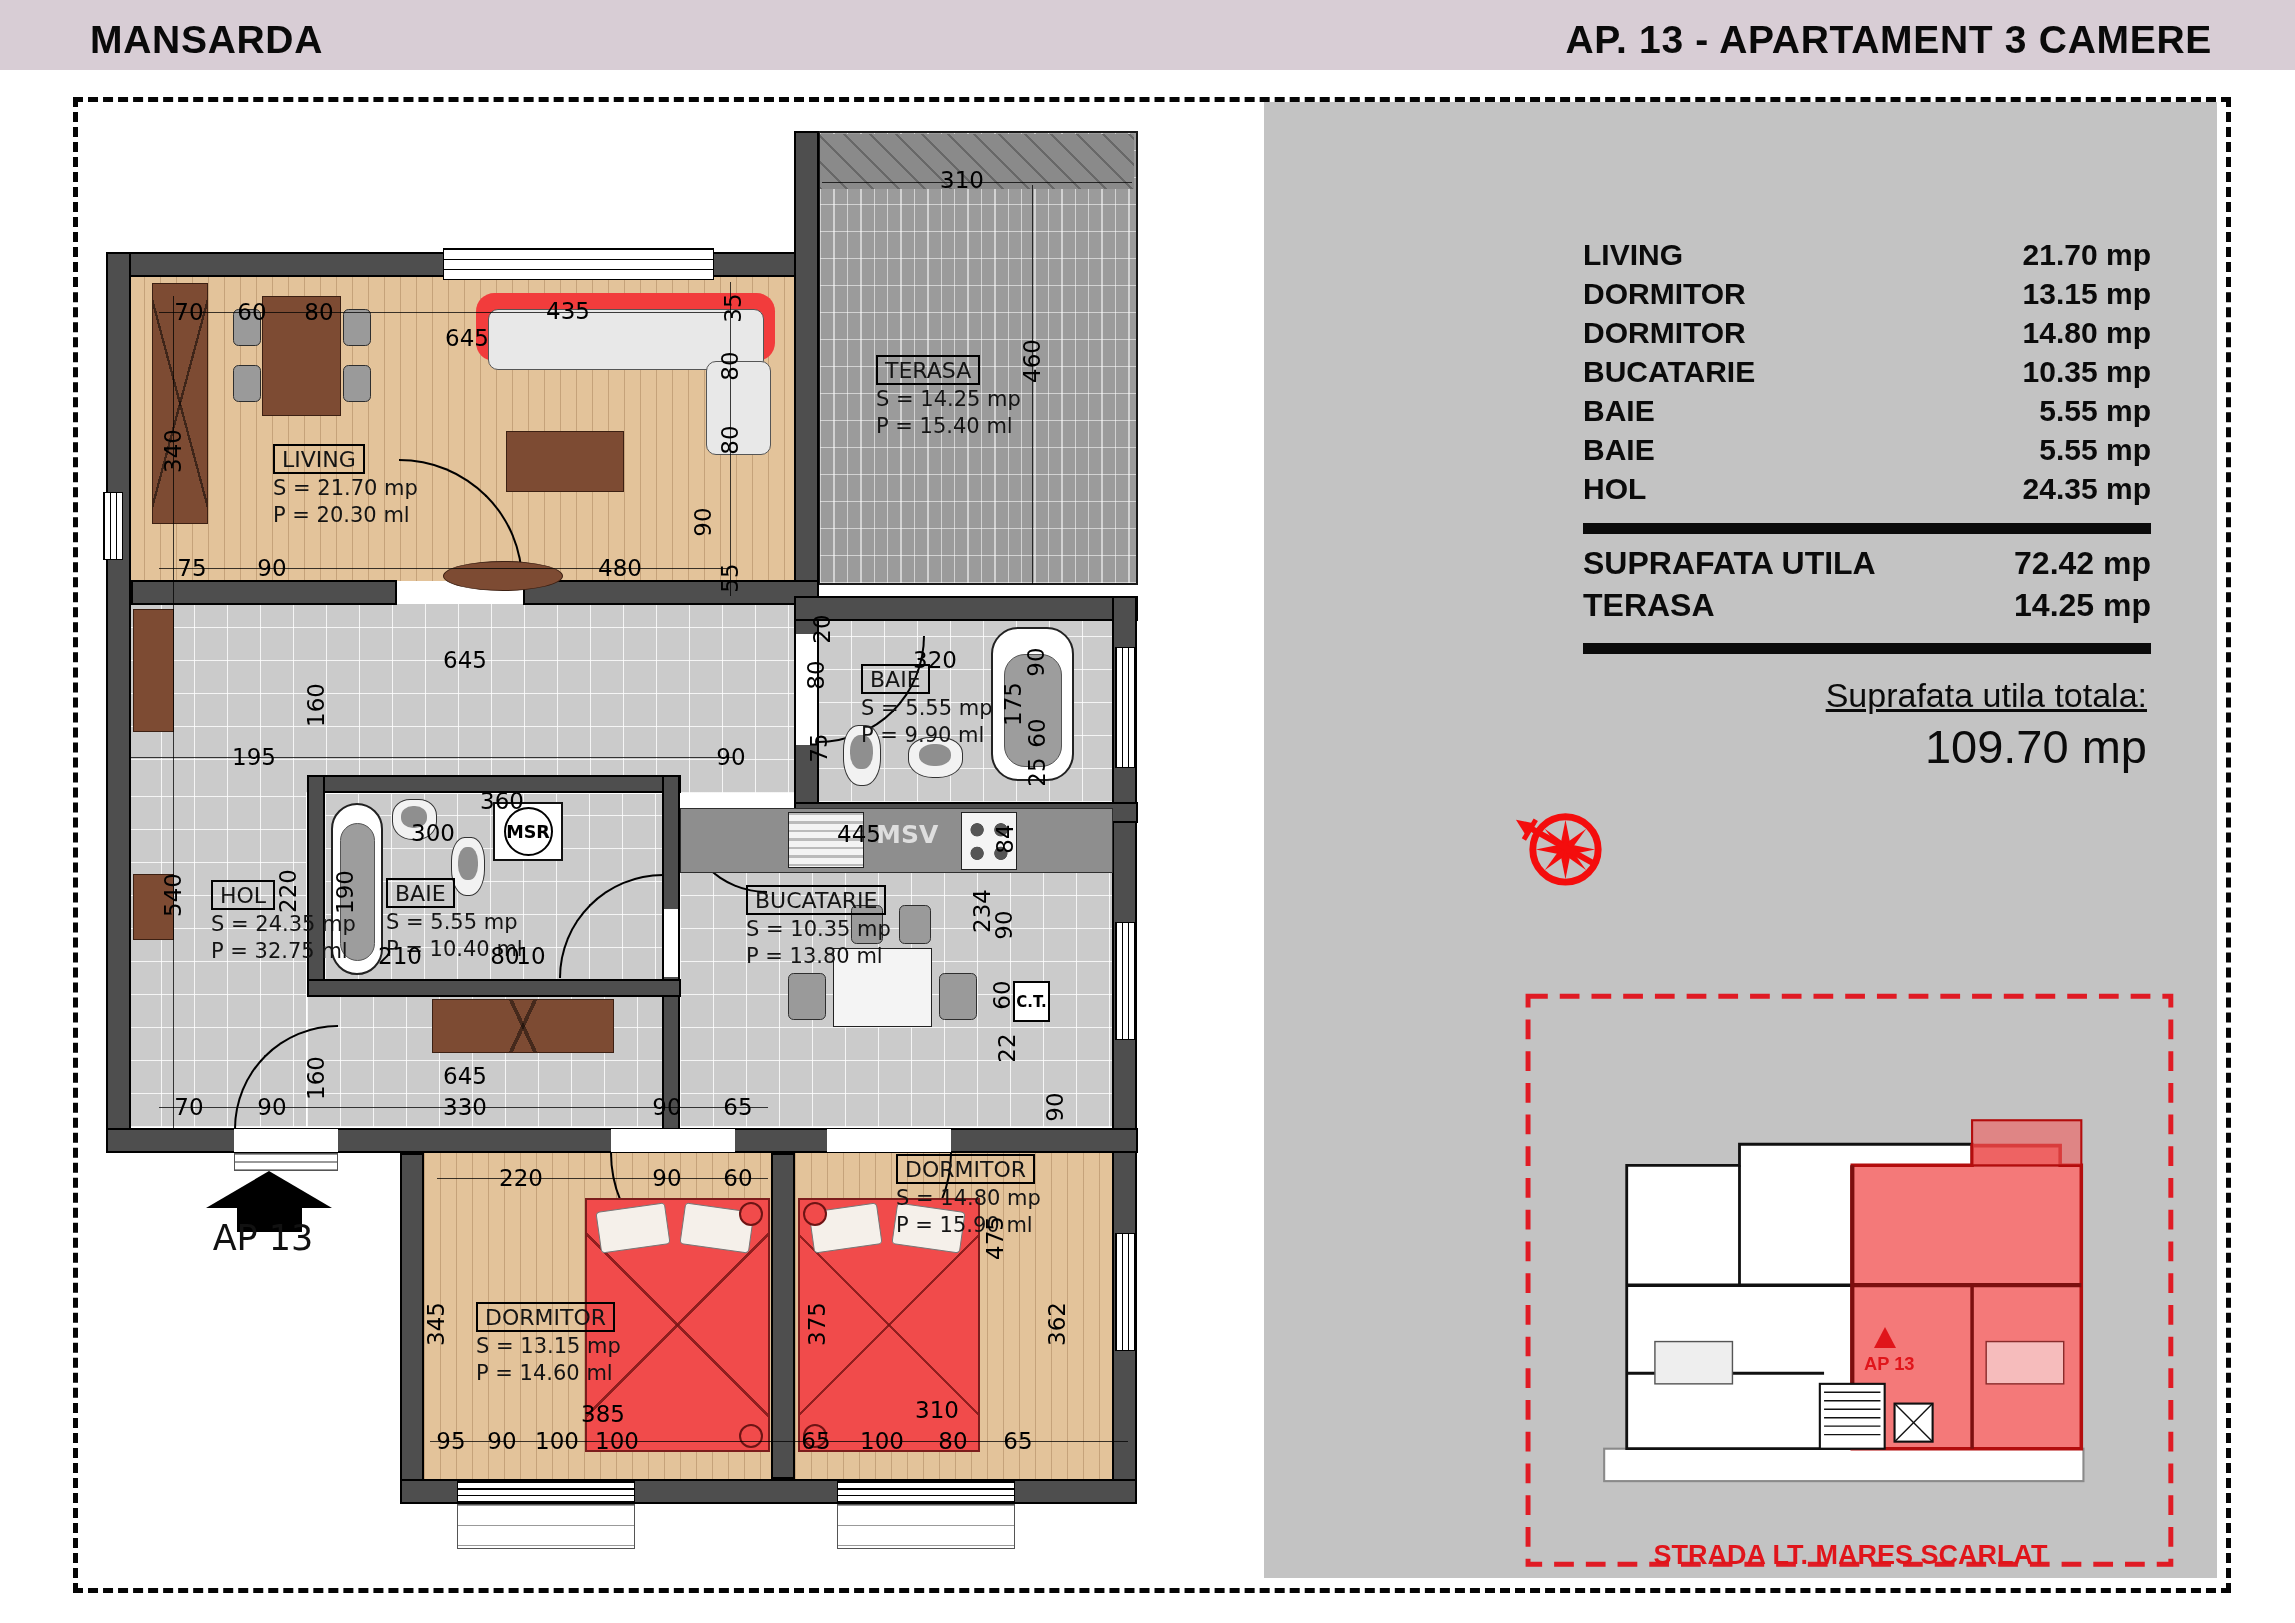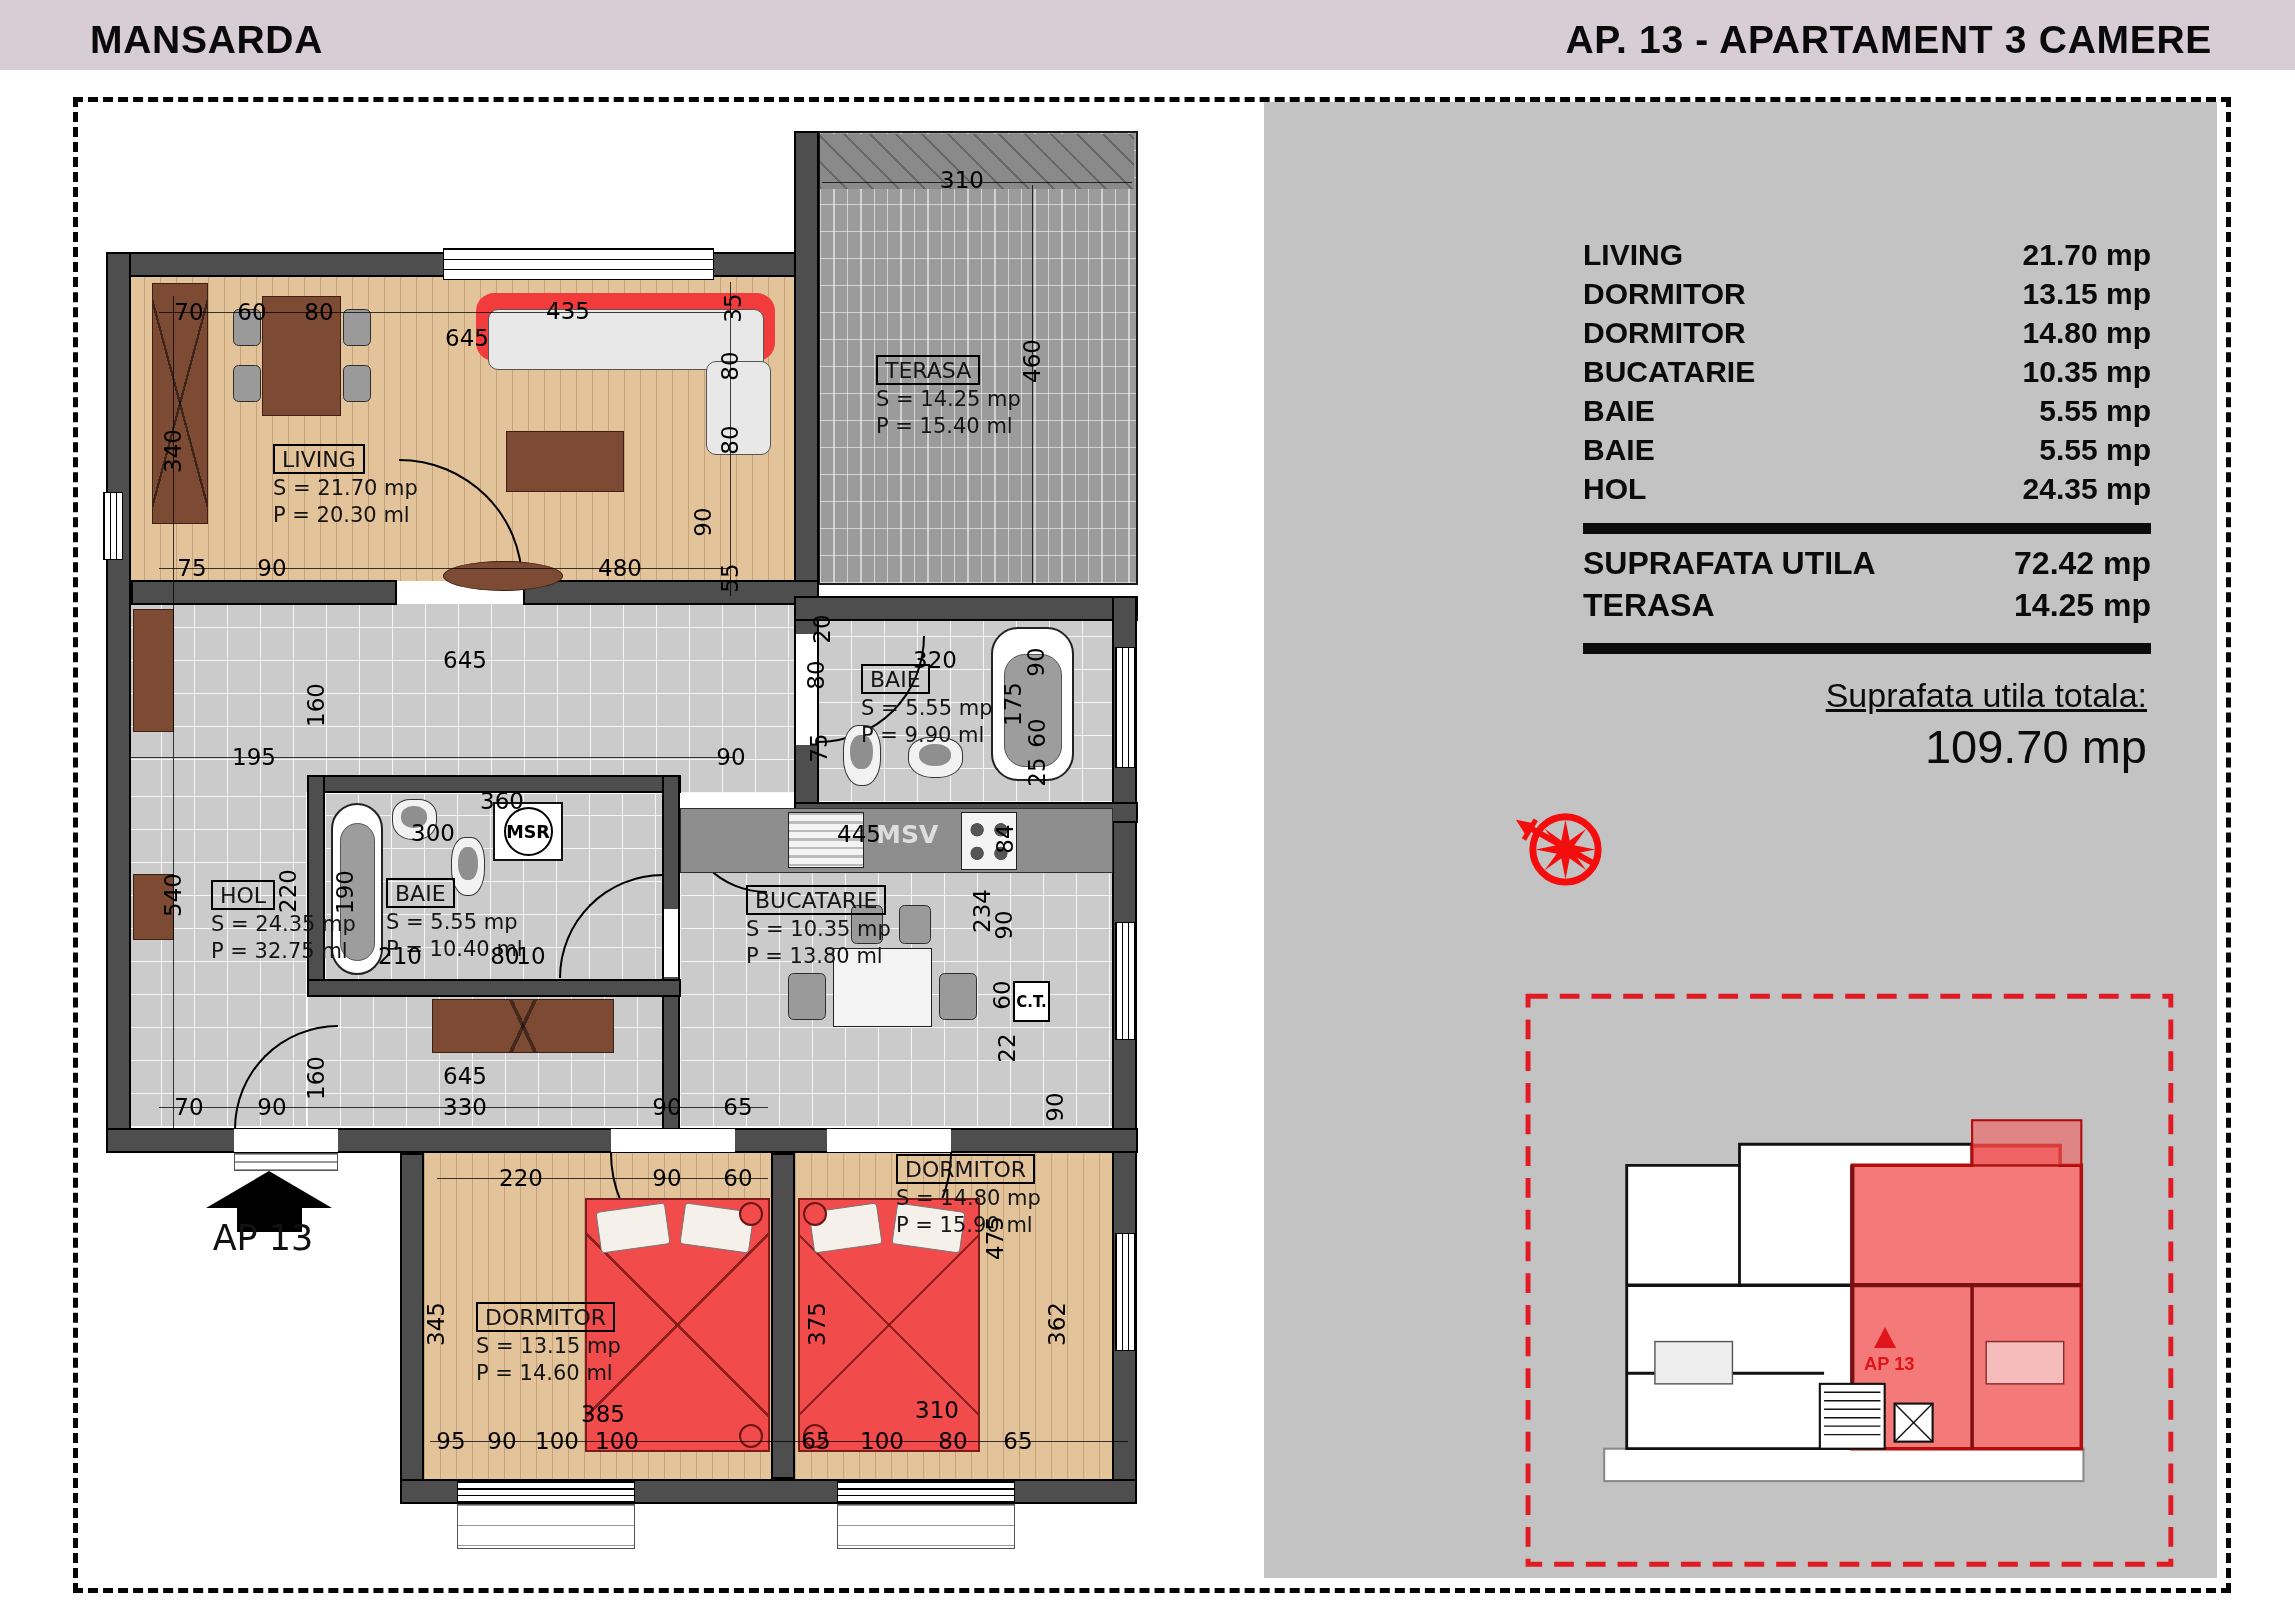--- a/index.html
+++ b/index.html
@@ -403,14 +403,15 @@
         <line x1="430" y1="632" x2="510" y2="632"></line>
     </g>
     <rect x="530" y="588" width="54" height="54" fill="#fff" stroke="#111" stroke-width="3"></rect>
     <line x1="530" y1="588" x2="584" y2="642" stroke="#111" stroke-width="2"></line>
     <line x1="584" y1="588" x2="530" y2="642" stroke="#111" stroke-width="2"></line>
     <rect x="190" y="500" width="110" height="60" fill="#eee" stroke="#555" stroke-width="2"></rect>
     <rect x="660" y="500" width="110" height="60" fill="#f6bcbc" stroke="#8a2b2b" stroke-width="2"></rect>
   </svg>
   <div id="site-tri"></div>
   <div id="site-ap">AP 13</div>
+  <div id="street">STRADA LT. MARES SCARLAT</div>
 </div>
 
 
 </body></html>

